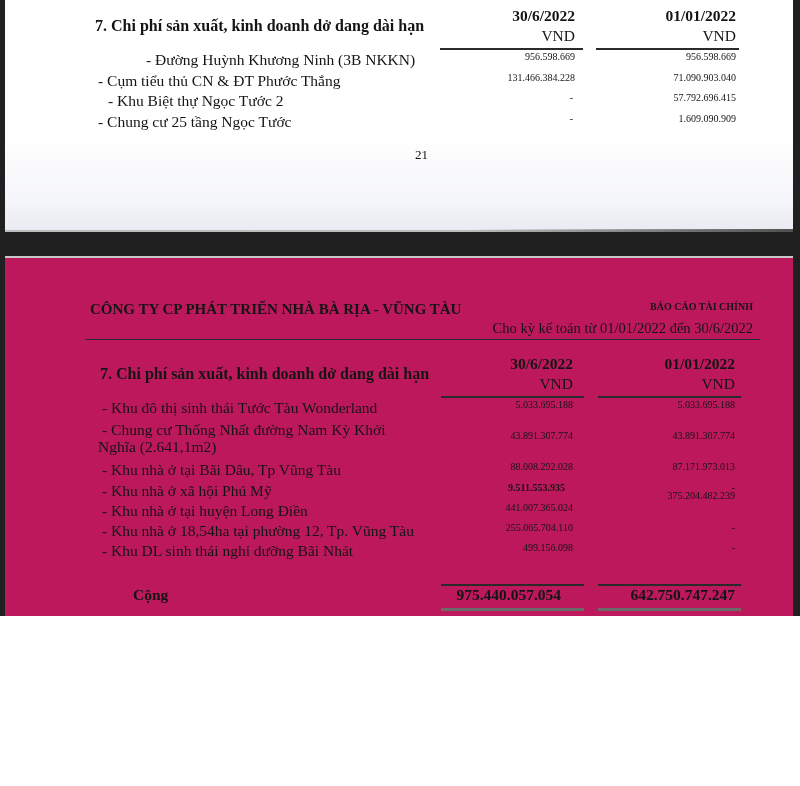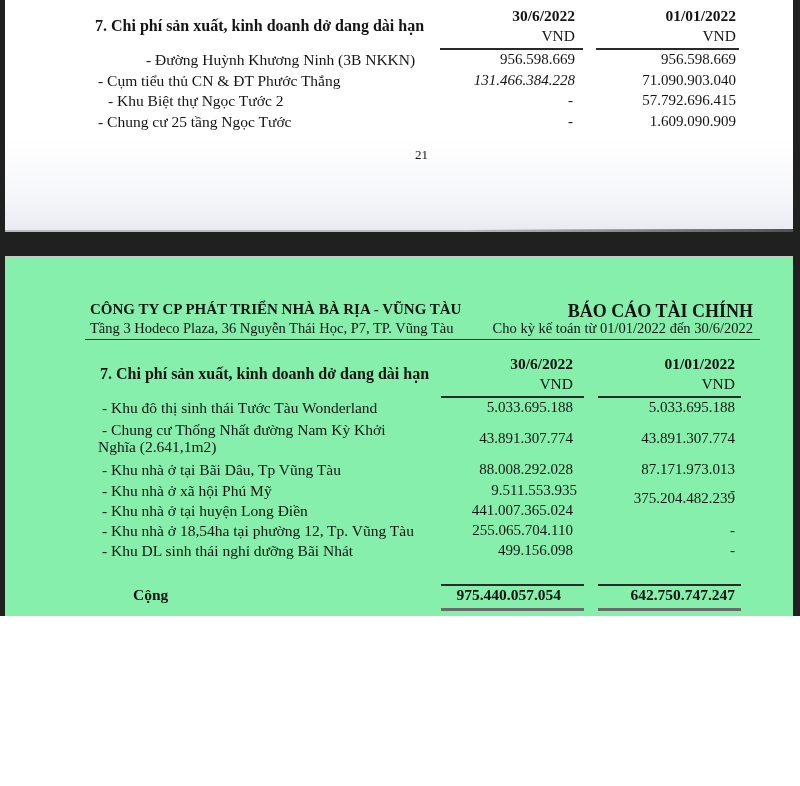--- a/index.html
+++ b/index.html
@@ -4,21 +4,21 @@
 <style>
   * { box-sizing: border-box; margin: 0; padding: 0; }
   html, body { width: 800px; height: 786px; background: #ffffff; overflow: hidden; }
   body { position: relative; font-family: "Liberation Serif", serif; color: #141414; }
 
   .viewer-top {
     position: absolute; left: 0; top: 0; width: 800px; height: 236px;
     background: #202020;
   }
   .page {
-    position: absolute; background: #86efac;
+    position: absolute; background: #be185d;
   }
   .page-top {
     left: 5px; top: 0; width: 788px; height: 232px;
     background: linear-gradient(to bottom, #ffffff 0%, #ffffff 60%, #f4f5f9 88%, #e9ebf2 100%);
     border-bottom: 2px solid #bdbdbd;
   }
   .page-top .bottom-shadow {
     position: absolute; right: 0; bottom: -2px; width: 330px; height: 3px;
     background: linear-gradient(to right, rgba(80,80,80,0), #505050);
   }
@@ -34,27 +34,27 @@
   }
   .below-blank {
     position: absolute; left: 0; top: 616px; width: 800px; height: 170px; background: #ffffff;
   }
 
   .abs { position: absolute; white-space: nowrap; }
   .sec-title { font-weight: bold; font-size: 16px; }
   .col-head { font-weight: bold; font-size: 15.5px; text-align: right; }
   .col-unit { font-size: 15.5px; text-align: right; }
   .row-label { font-size: 15.5px; }
-  .num { font-size: 15px; text-align: left; }
+  .num { font-size: 10px; text-align: left; }
   .rule { position: absolute; height: 1.5px; background: #2a2a2a; }
   .rule-thick { position: absolute; height: 3px; background: #6a6a6a; }
   .page-num { font-size: 13px; }
   .company { font-weight: bold; font-size: 15px; }
   .addr { font-size: 14.5px; }
-  .report { font-weight: bold; font-size: 18px; }
+  .report { font-weight: bold; font-size: 10px; }
   .period { font-size: 14.5px; text-align: right; }
   .total-label { font-weight: bold; font-size: 15.5px; }
   .total-num { font-weight: bold; font-size: 15.5px; text-align: right; }
 </style>
 </head>
 <body>
 
 <div class="viewer-top"></div>
 
 <div class="page page-top">
@@ -68,21 +68,21 @@
   <div class="abs col-unit" style="right:57px;top:27px;">VND</div>
   <div class="rule" style="left:591px;top:48px;width:143px;"></div>
 
   <div>
     <div class="abs row-label" style="left:93px;top:51px;margin-left:48px;">- Đường Huỳnh Khương Ninh (3B NKKN)</div>
     <div class="abs num" style="right:218px;top:51px;">956.598.669</div>
     <div class="abs num" style="right:57px;top:51px;">956.598.669</div>
   </div>
   <div>
     <div class="abs row-label" style="left:93px;top:72px;">- Cụm tiểu thủ CN &amp; ĐT Phước Thắng</div>
-    <div class="abs num" style="right:218px;top:72px;font-style:italic;">131.466.384.228</div>
+    <div class="abs num" style="right:218px;top:72px;">131.466.384.228</div>
     <div class="abs num" style="right:57px;top:72px;">71.090.903.040</div>
   </div>
   <div>
     <div class="abs row-label" style="left:103px;top:92px;">- Khu Biệt thự Ngọc Tước 2</div>
     <div class="abs num" style="right:220px;top:92px;">-</div>
     <div class="abs num" style="right:57px;top:92px;">57.792.696.415</div>
   </div>
   <div>
     <div class="abs row-label" style="left:93px;top:113px;">- Chung cư 25 tầng Ngọc Tước</div>
     <div class="abs num" style="right:220px;top:113px;">-</div>
@@ -91,21 +91,20 @@
 
   <div class="abs page-num" style="left:410px;top:147px;">21</div>
   <div class="bottom-shadow"></div>
 </div>
 
 <div class="viewer-gap"></div>
 <div class="viewer-bottom-frame"></div>
 
 <div class="page page-bottom">
   <div class="abs company" style="left:85px;top:43px;">CÔNG TY CP PHÁT TRIỂN NHÀ BÀ RỊA - VŨNG TÀU</div>
-  <div class="abs addr" style="left:85px;top:62px;">Tầng 3 Hodeco Plaza, 36 Nguyễn Thái Học, P7, TP. Vũng Tàu</div>
   <div class="abs report" style="right:40px;top:43px;">BÁO CÁO TÀI CHÍNH</div>
   <div class="abs period" style="right:40px;top:62px;">Cho kỳ kế toán từ 01/01/2022 đến 30/6/2022</div>
   <div class="rule" style="left:80px;top:81px;width:675px;height:1.2px;"></div>
 
   <div class="abs sec-title" style="left:95px;top:107px;">7.  Chi phí sản xuất, kinh doanh dở dang dài hạn</div>
 
   <div class="abs col-head" style="right:220px;top:97px;">30/6/2022</div>
   <div class="abs col-unit" style="right:220px;top:117px;">VND</div>
   <div class="rule" style="left:436px;top:138px;width:143px;"></div>
 
@@ -124,21 +123,21 @@
     <div class="abs num" style="right:220px;top:172px;">43.891.307.774</div>
     <div class="abs num" style="right:58px;top:172px;">43.891.307.774</div>
   </div>
   <div>
     <div class="abs row-label" style="left:97px;top:203px;">- Khu nhà ở tại Bãi Dâu, Tp Vũng Tàu</div>
     <div class="abs num" style="right:220px;top:203px;">88.008.292.028</div>
     <div class="abs num" style="right:58px;top:203px;">87.171.973.013</div>
   </div>
   <div>
     <div class="abs row-label" style="left:97px;top:224px;">- Khu nhà ở xã hội Phú Mỹ</div>
-    <div class="abs num" style="right:216px;top:224px;">9.511.553.935</div>
+    <div class="abs num" style="right:228px;top:224px;font-weight:bold;">9.511.553.935</div>
     <div class="abs num" style="right:58px;top:224px;">-</div>
   </div>
   <div>
     <div class="abs row-label" style="left:97px;top:244px;">- Khu nhà ở tại huyện Long Điền</div>
     <div class="abs num" style="right:220px;top:244px;">441.007.365.024</div>
     <div class="abs num" style="right:58px;top:232px;">375.204.482.239</div>
   </div>
   <div>
     <div class="abs row-label" style="left:97px;top:264px;">- Khu nhà ở 18,54ha tại phường 12, Tp. Vũng Tàu</div>
     <div class="abs num" style="right:220px;top:264px;">255.065.704.110</div>

